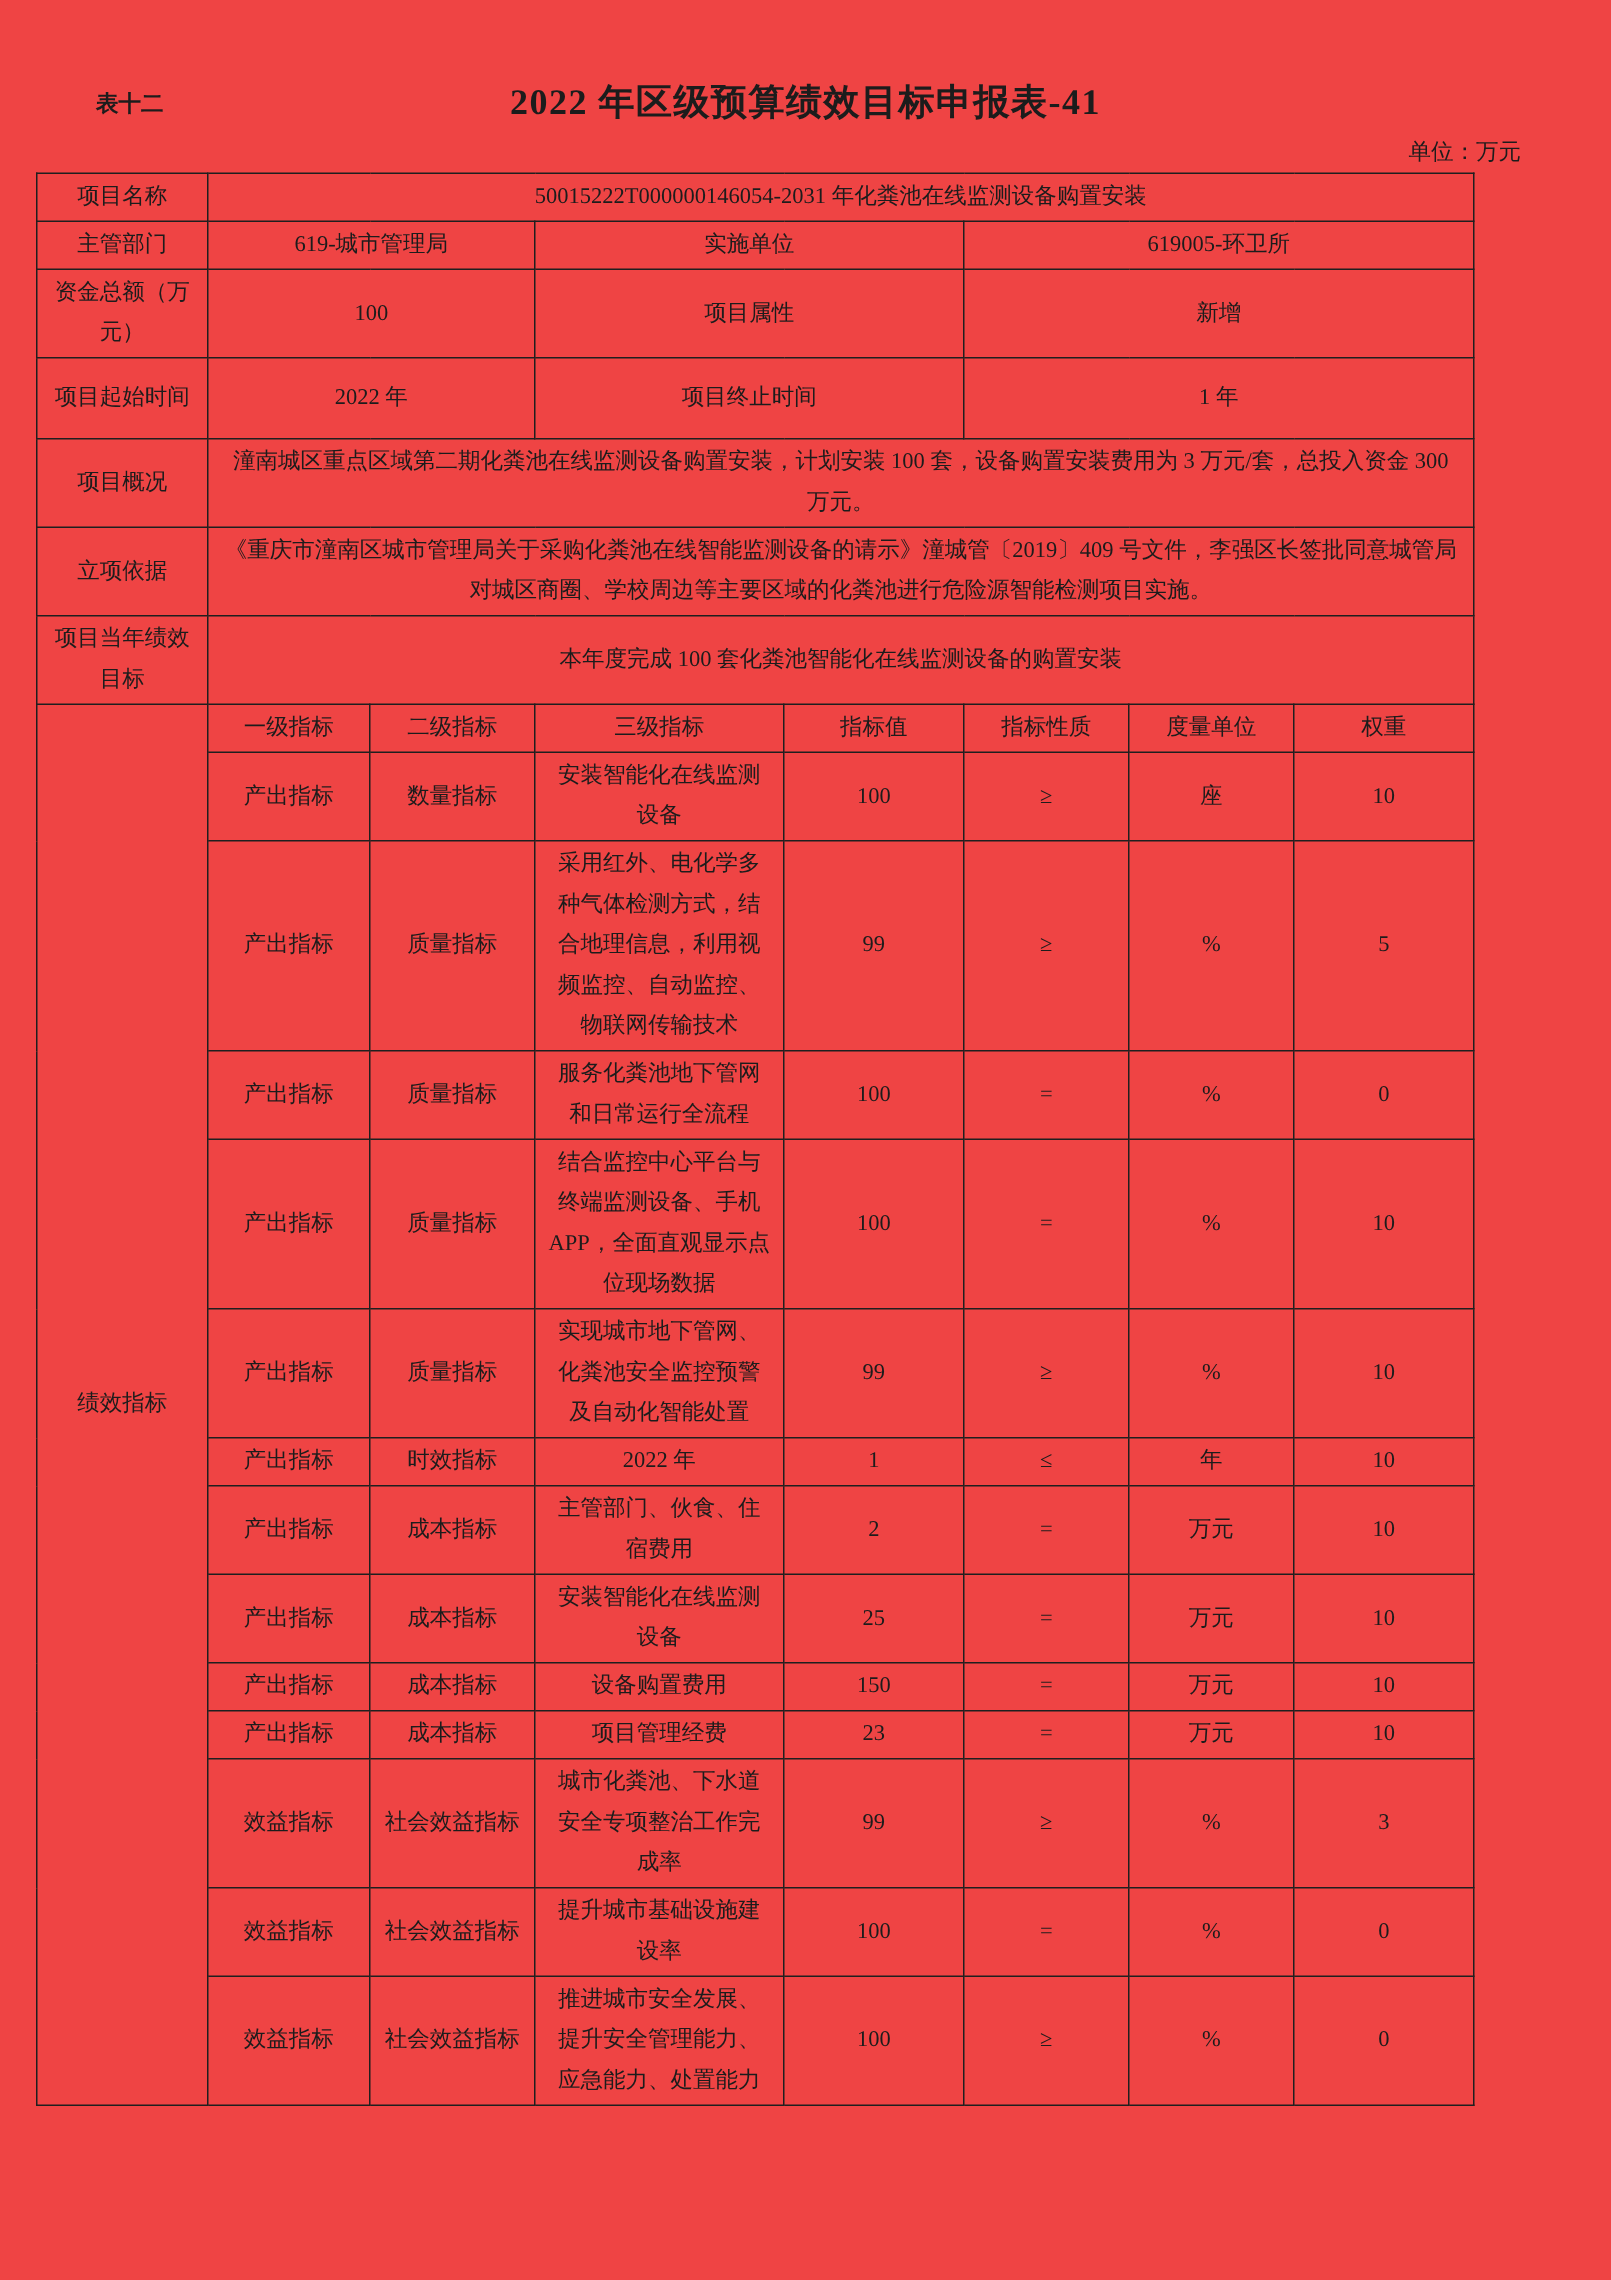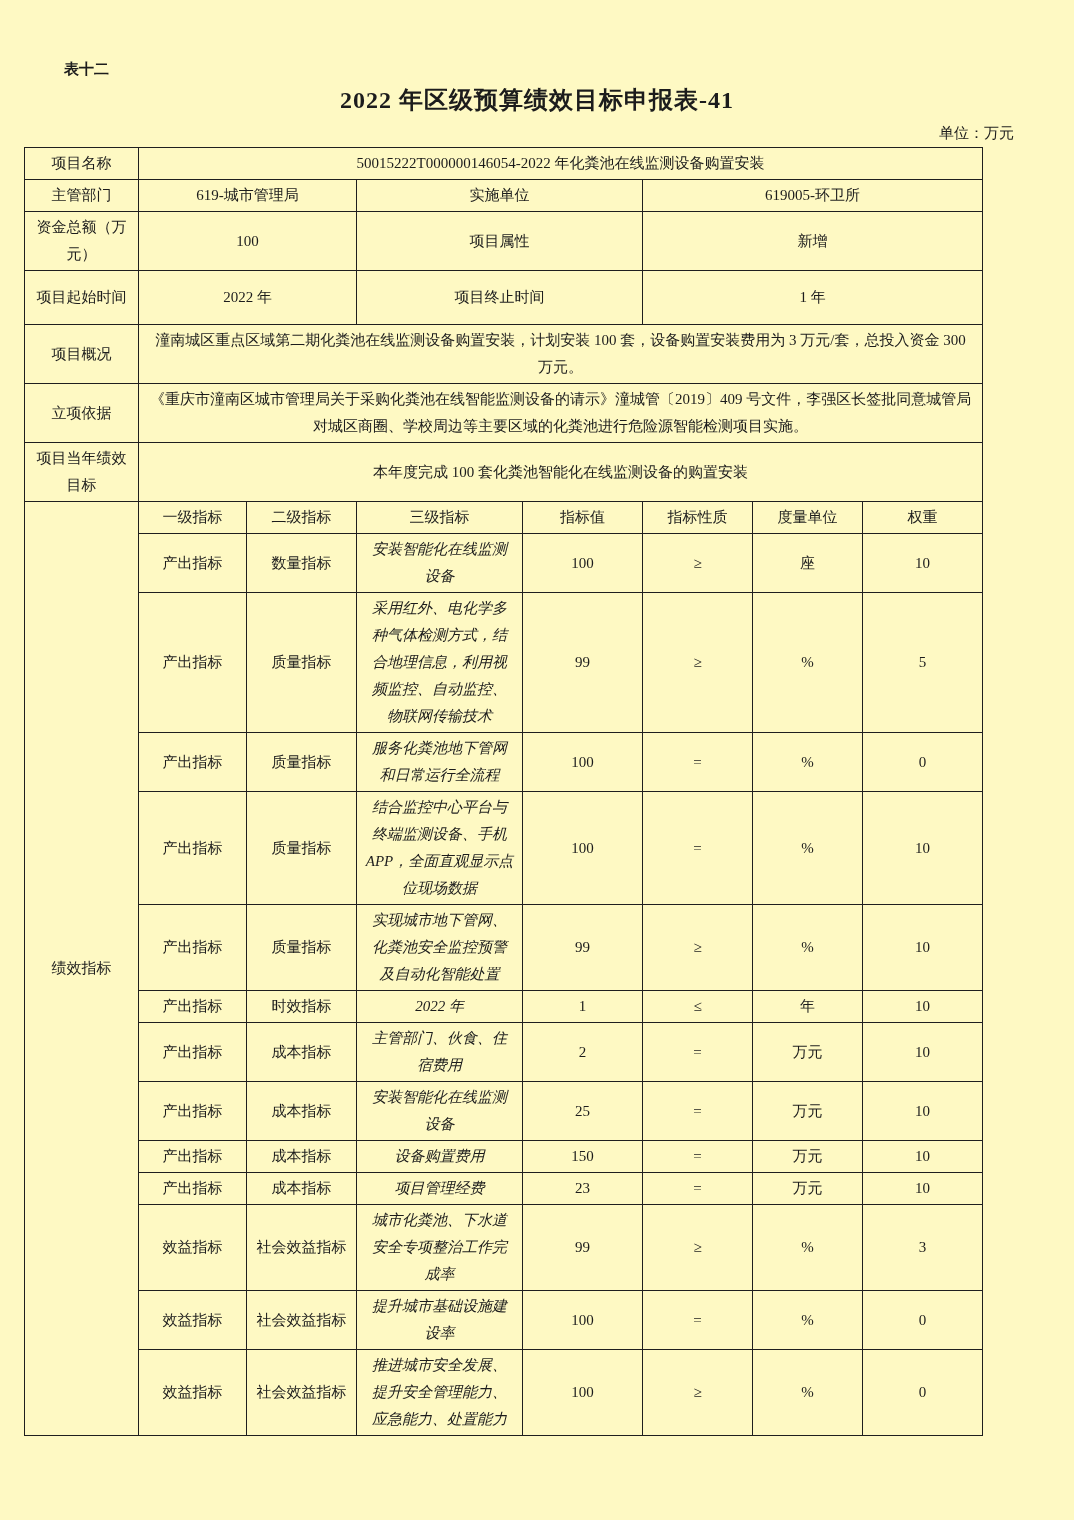--- a/index.html
+++ b/index.html
@@ -9,31 +9,31 @@
   }
   body {
     width: 1074px; height: 1520px;
     font-family: "Liberation Serif", "DejaVu Serif", serif;
     color: #1c1c1c;
     overflow: hidden;
   }
   .sheet {
     position: relative;
     width: 1074px; height: 1520px;
-    background: #fef9c3;
+    background: #ef4444;
   }
   .corner-label {
     position: absolute;
     left: 64px; top: 60px;
     font-size: 15px;
     font-weight: bold;
   }
   .page-title {
     margin: 0;
-    padding-top: 84px;
+    padding-top: 52px;
     text-align: center;
     font-size: 24px;
     font-weight: bold;
     letter-spacing: 1px;
   }
   .unit-note {
     width: 1014px;
     text-align: right;
     font-size: 15px;
     margin-top: 8px;
@@ -56,21 +56,20 @@
     word-break: break-word;
   }
   td.lab { padding: 2px 10px; }
   td.txt {
     text-align: left;
     padding: 4px 14px;
   }
   td.l3 {
     text-align: left;
     padding: 2px 14px;
-    font-style: italic;
   }
   td.l2cell { padding: 2px 14px; }
   .h28 { height: 30px; }
   .h30 { height: 30px; }
   .h50 { height: 50px; }
   .h54 { height: 54px; }
   .h56 { height: 56px; }
 </style>
 </head>
 <body>
@@ -89,21 +88,21 @@
         <col style="width:166px">
       <col style="width:120px">
         <col style="width:110px">
         <col style="width:110px">
         <col style="width:120px">
     </colgroup>
     <tbody>
 
       <tr>
         <td class="lab h28">项目名称</td>
-        <td class="txt" colspan="7">50015222T000000146054-2022 年化粪池在线监测设备购置安装</td>
+        <td class="txt" colspan="7">50015222T000000146054-2031 年化粪池在线监测设备购置安装</td>
       </tr>
 
       <tr>
         <td class="lab h28">主管部门</td>
         <td colspan="2">619-城市管理局</td>
         <td colspan="2">实施单位</td>
         <td colspan="3">619005-环卫所</td>
       </tr>
 
       <tr>

